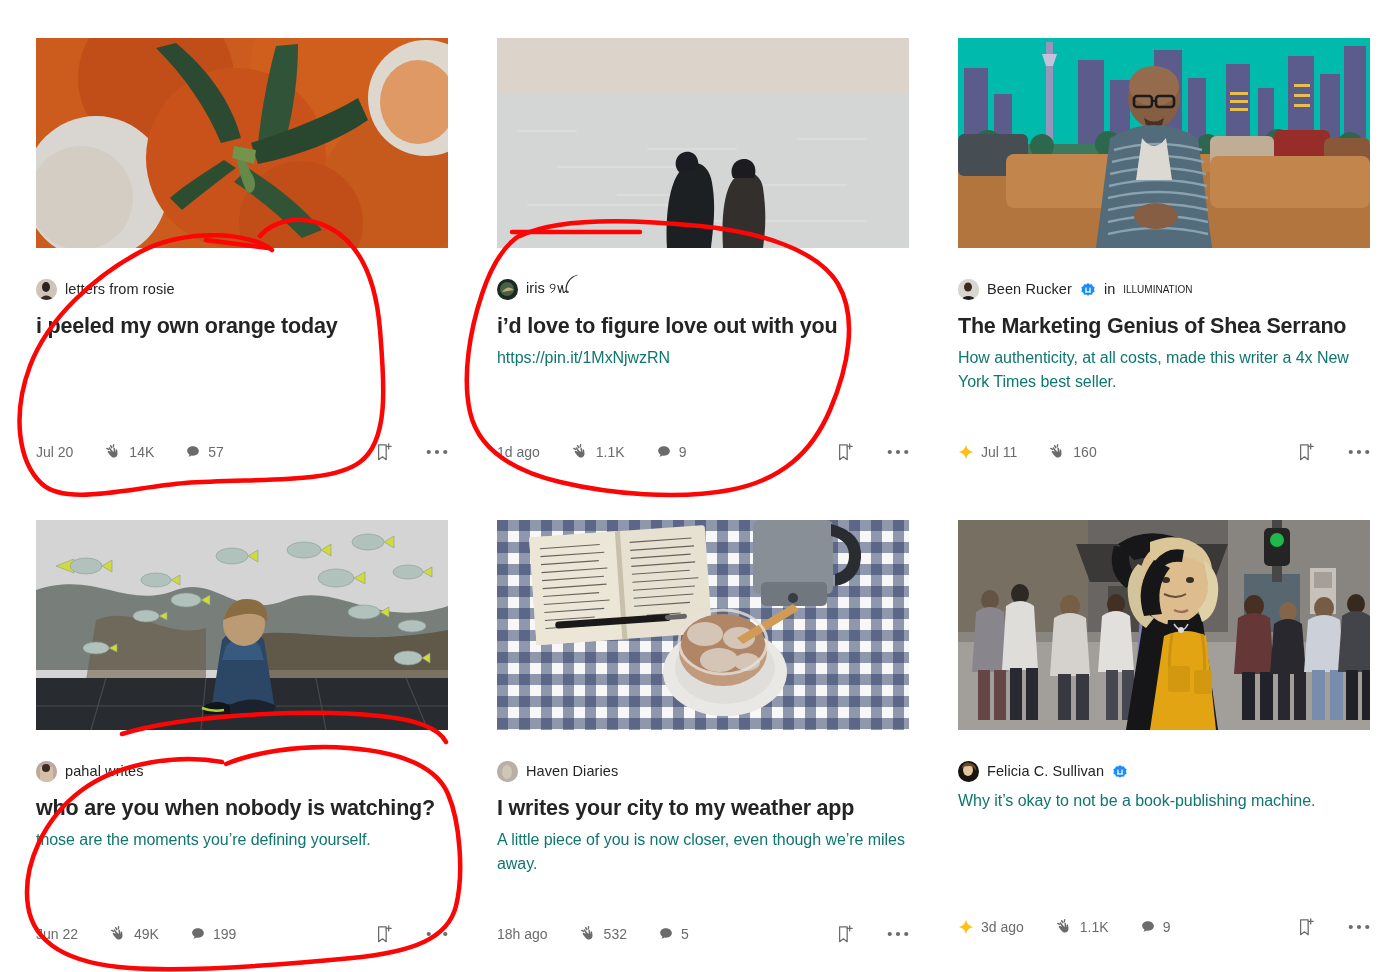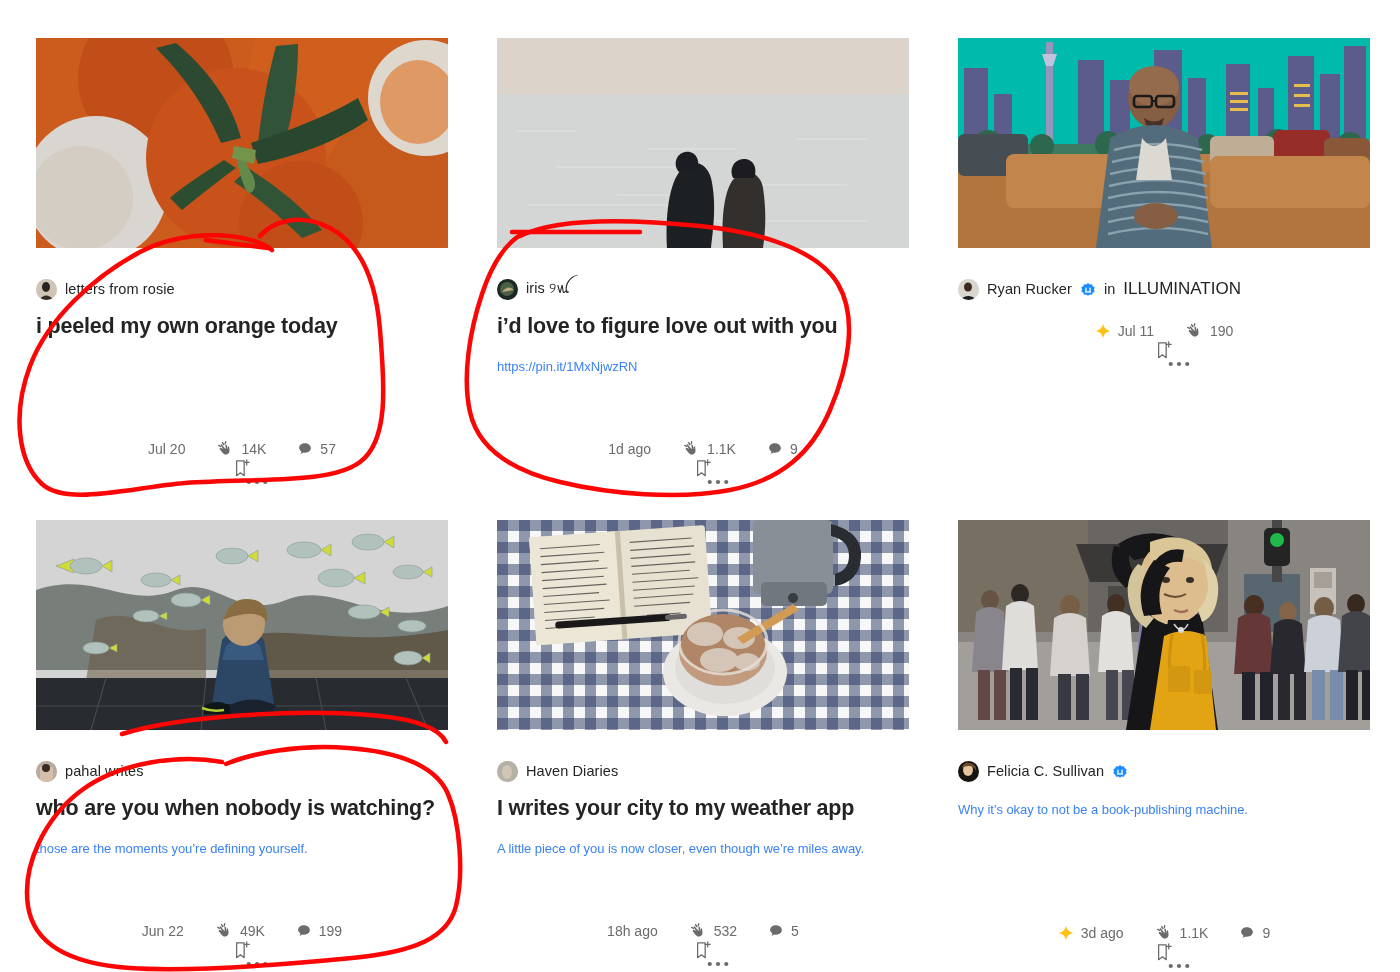--- a/index.html
+++ b/index.html
@@ -65,56 +65,55 @@
     font-size: 14.5px;
     color: #242424;
     letter-spacing: 0.1px;
     white-space: nowrap;
   }
   .in-word {
     font-size: 14.5px;
     color: #242424;
   }
   .pub {
-    font-size: 17px;
+    font-size: 10px;
     color: #242424;
     white-space: nowrap;
   }
   .verified {
     width: 16px; height: 16px;
     flex: 0 0 16px;
     display: inline-block;
     vertical-align: middle;
   }
 
   
   .title {
     margin-top: 14px;
     font-size: 21.5px;
     line-height: 25px;
     font-weight: bold;
     color: #242424;
     letter-spacing: -0.2px;
   }
   .subtitle {
-    margin-top: 16px;
-    font-size: 13px;
+    margin-top: 7px;
+    font-size: 16px;
     line-height: 24px;
-    color: #3b82f6;
+    color: #0f766e;
     letter-spacing: -0.05px;
   }
   .card-body { min-height: 104px; }
 
   
   .footer {
     display: flex;
     align-items: center;
     margin-top: 22px;
     height: 24px;
-    flex-direction: column;
   }
   .meta-group {
     display: flex;
     align-items: center;
     gap: 7px;
   }
   .meta-sep { width: 17px; }
   .meta-text {
     font-size: 14px;
     color: #6b6b6b;
@@ -381,52 +380,56 @@
         </div>
 
     <div class="byline">
       <span class="avatar">
             <svg viewBox="0 0 21 21" xmlns="http://www.w3.org/2000/svg">
               <rect width="21" height="21" fill="#d9d6d0"></rect>
               <ellipse cx="10" cy="8" rx="4" ry="4.5" fill="#3b2a1f"></ellipse>
               <path d="M2 21 q8 -8 17 0Z" fill="#1d1d1f"></path>
             </svg>
           </span>
-      <span class="author">Ryan Rucker</span>
+      <span class="author">Been Rucker</span>
       <span><svg class="verified" viewBox="0 0 24 24" xmlns="http://www.w3.org/2000/svg" aria-hidden="true">
 <path d="M12 1.6 l2.6 2.1 3.3-.5 1.2 3.1 2.9 1.7 -1 3.2 1 3.2 -2.9 1.7 -1.2 3.1 -3.3-.5 -2.6 2.1 -2.6-2.1 -3.3 .5 -1.2-3.1 -2.9-1.7 1-3.2 -1-3.2 2.9-1.7 1.2-3.1 3.3 .5z" fill="#1a8cff"></path>
 <rect x="8" y="8.4" width="1.9" height="7.4" fill="#fff"></rect>
 <rect x="14.1" y="8.4" width="1.9" height="7.4" fill="#fff"></rect>
 <rect x="8" y="14" width="8" height="1.8" fill="#fff"></rect>
             </svg></span>
       <span class="in-word">in</span>
        <span class="pub">ILLUMINATION</span>
     </div>
 
+    <div class="card-body">
+      <div class="title">The Marketing Genius of Shea Serrano</div>
+      <div class="subtitle">How authenticity, at all costs, made this writer a 4x New York Times best seller.</div>
+    </div>
 
     <div class="footer">
       <div class="meta-group">
         <span>
               <svg class="star-icon" viewBox="0 0 24 24" xmlns="http://www.w3.org/2000/svg" aria-hidden="true">
 <path d="M12 1.2 c1.2 6.1 4.7 9.6 10.8 10.8 -6.1 1.2-9.6 4.7-10.8 10.8 -1.2-6.1-4.7-9.6-10.8-10.8 6.1-1.2 9.6-4.7 10.8-10.8z" fill="#ffc017"></path>
               </svg>
             </span>
         <span class="meta-text">Jul 11</span>
         <span class="meta-sep"></span>
         <span>
               <svg class="clap-icon" viewBox="0 0 24 24" xmlns="http://www.w3.org/2000/svg" aria-hidden="true">
 <g fill="#6b6b6b">
 <path d="M11.6 6.4 L9.6 3.1 a0.9 0.9 0 0 0-1.6 0.9 l1.9 3.2 z"></path>
 <path d="M7.3 8.1 L4.1 6.4 a0.9 0.9 0 0 0-0.9 1.6 l3.1 1.8 z"></path>
 <path d="M13.2 5.9 l0.6-3.6 a0.9 0.9 0 0 0-1.8-0.3 l-0.6 3.5 z"></path>
 <path d="M10.3 9.3 c-.9-1.4-2.3-3.4-2.3-3.4 a1 1 0 0 0-1.7 1 l2.6 4.3 c.3.5 0 .9-.4.6 l-1.4-1 a1.3 1.3 0 0 0-1.8 1.9 l3.1 4 c1.5 2 3.6 3.1 5.7 2.6 2.6-.6 4.2-2.9 3.9-5.7 l-.5-4.2 a1 1 0 0 0-2 .2 l.2 2.1 -.5.1 -.6-4.6 a1 1 0 0 0-2 .3 l.5 4 -.6.1 z"></path>
 </g>
               </svg>
             </span>
-        <span class="meta-text">190</span>
+        <span class="meta-text">160</span>
 
       </div>
       <div class="spacer"></div>
       <div class="act-btn">
             <svg class="bookmark-icon" viewBox="0 0 25 25" xmlns="http://www.w3.org/2000/svg" aria-hidden="true">
 <path d="M5.5 3.5 h9 v17.5 l-4.5-3.4 -4.5 3.4 z" fill="none" stroke="#6b6b6b" stroke-width="1.5" stroke-linejoin="round"></path>
 <path d="M17.5 2.2 v6" stroke="#6b6b6b" stroke-width="1.5" stroke-linecap="round"></path>
 <path d="M14.5 5.2 h6" stroke="#6b6b6b" stroke-width="1.5" stroke-linecap="round"></path>
             </svg>
           </div>

